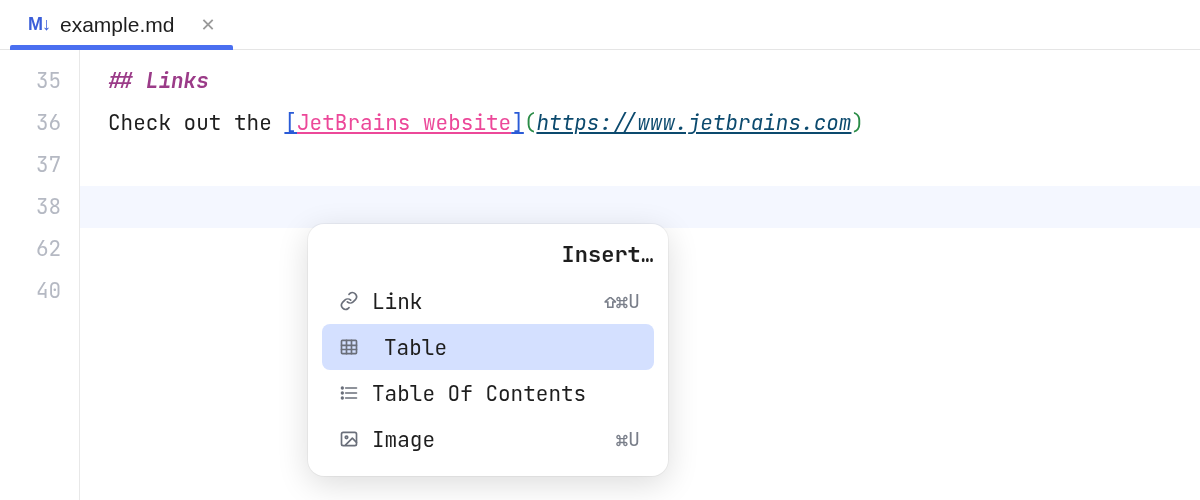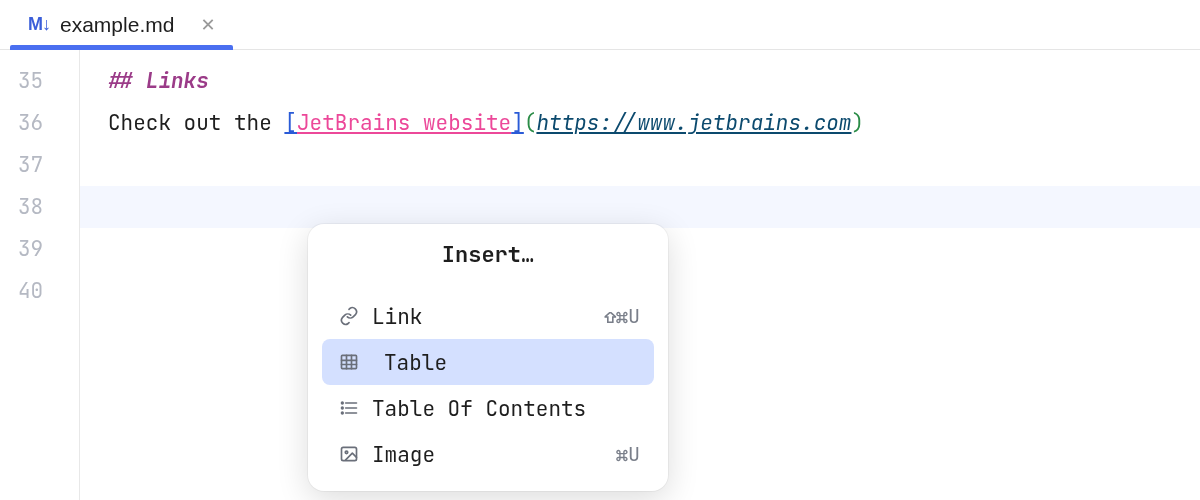--- a/index.html
+++ b/index.html
@@ -60,20 +60,21 @@
       padding-top: 10px;
       color: #b5b9c3;
       font-family: "JetBrains Mono", Menlo, Consolas, monospace;
       font-size: 21px;
       border-right: 1px solid #e8e8e8;
     }
     .gutter .ln {
       height: 42px;
       line-height: 42px;
       padding-left: 18px;
+      text-align: center;
     }
     .code {
       flex: 1;
       padding-top: 10px;
       font-family: "JetBrains Mono", Menlo, Consolas, monospace;
       font-size: 21px;
       position: relative;
     }
     .code .line {
       height: 42px;
@@ -97,25 +98,25 @@
       left: 228px;
       top: 174px;
       width: 360px;
       background: #fff;
       border-radius: 16px;
       box-shadow: 0 8px 32px rgba(0,0,0,0.14), 0 0 0 1px rgba(0,0,0,0.04);
       padding: 16px 14px 14px 14px;
       z-index: 10;
     }
     .popup-title {
-      text-align: center;
+      text-align: right;
       font-size: 22px;
       font-weight: 700;
       color: #1e1e1e;
-      margin-bottom: 24px;
+      margin-bottom: 9px;
     }
     .popup-item {
       display: flex;
       align-items: center;
       height: 46px;
       padding: 0 14px;
       border-radius: 8px;
       font-size: 21px;
       color: #1e1e1e;
     }
@@ -150,21 +151,21 @@
     <span class="close-x">✕</span>
   </div>
 </div>
 
 <div class="editor">
   <div class="gutter">
     <div class="ln">35</div>
     <div class="ln">36</div>
     <div class="ln">37</div>
     <div class="ln">38</div>
-    <div class="ln">39</div>
+    <div class="ln">62</div>
     <div class="ln">40</div>
   </div>
   <div class="code">
     <div class="line"><span class="md-heading-hash">##</span> <span class="md-heading-text">Links</span></div>
     <div class="line"><span class="md-text">Check out the </span><span class="md-link-bracket">[</span><span class="md-link-text">JetBrains website</span><span class="md-link-bracket">]</span><span class="md-paren">(</span><span class="md-url">https://www.jetbrains.com</span><span class="md-paren">)</span></div>
     <div class="line"></div>
     <div class="line highlighted"></div>
     <div class="line"></div>
     <div class="line"></div>
 

